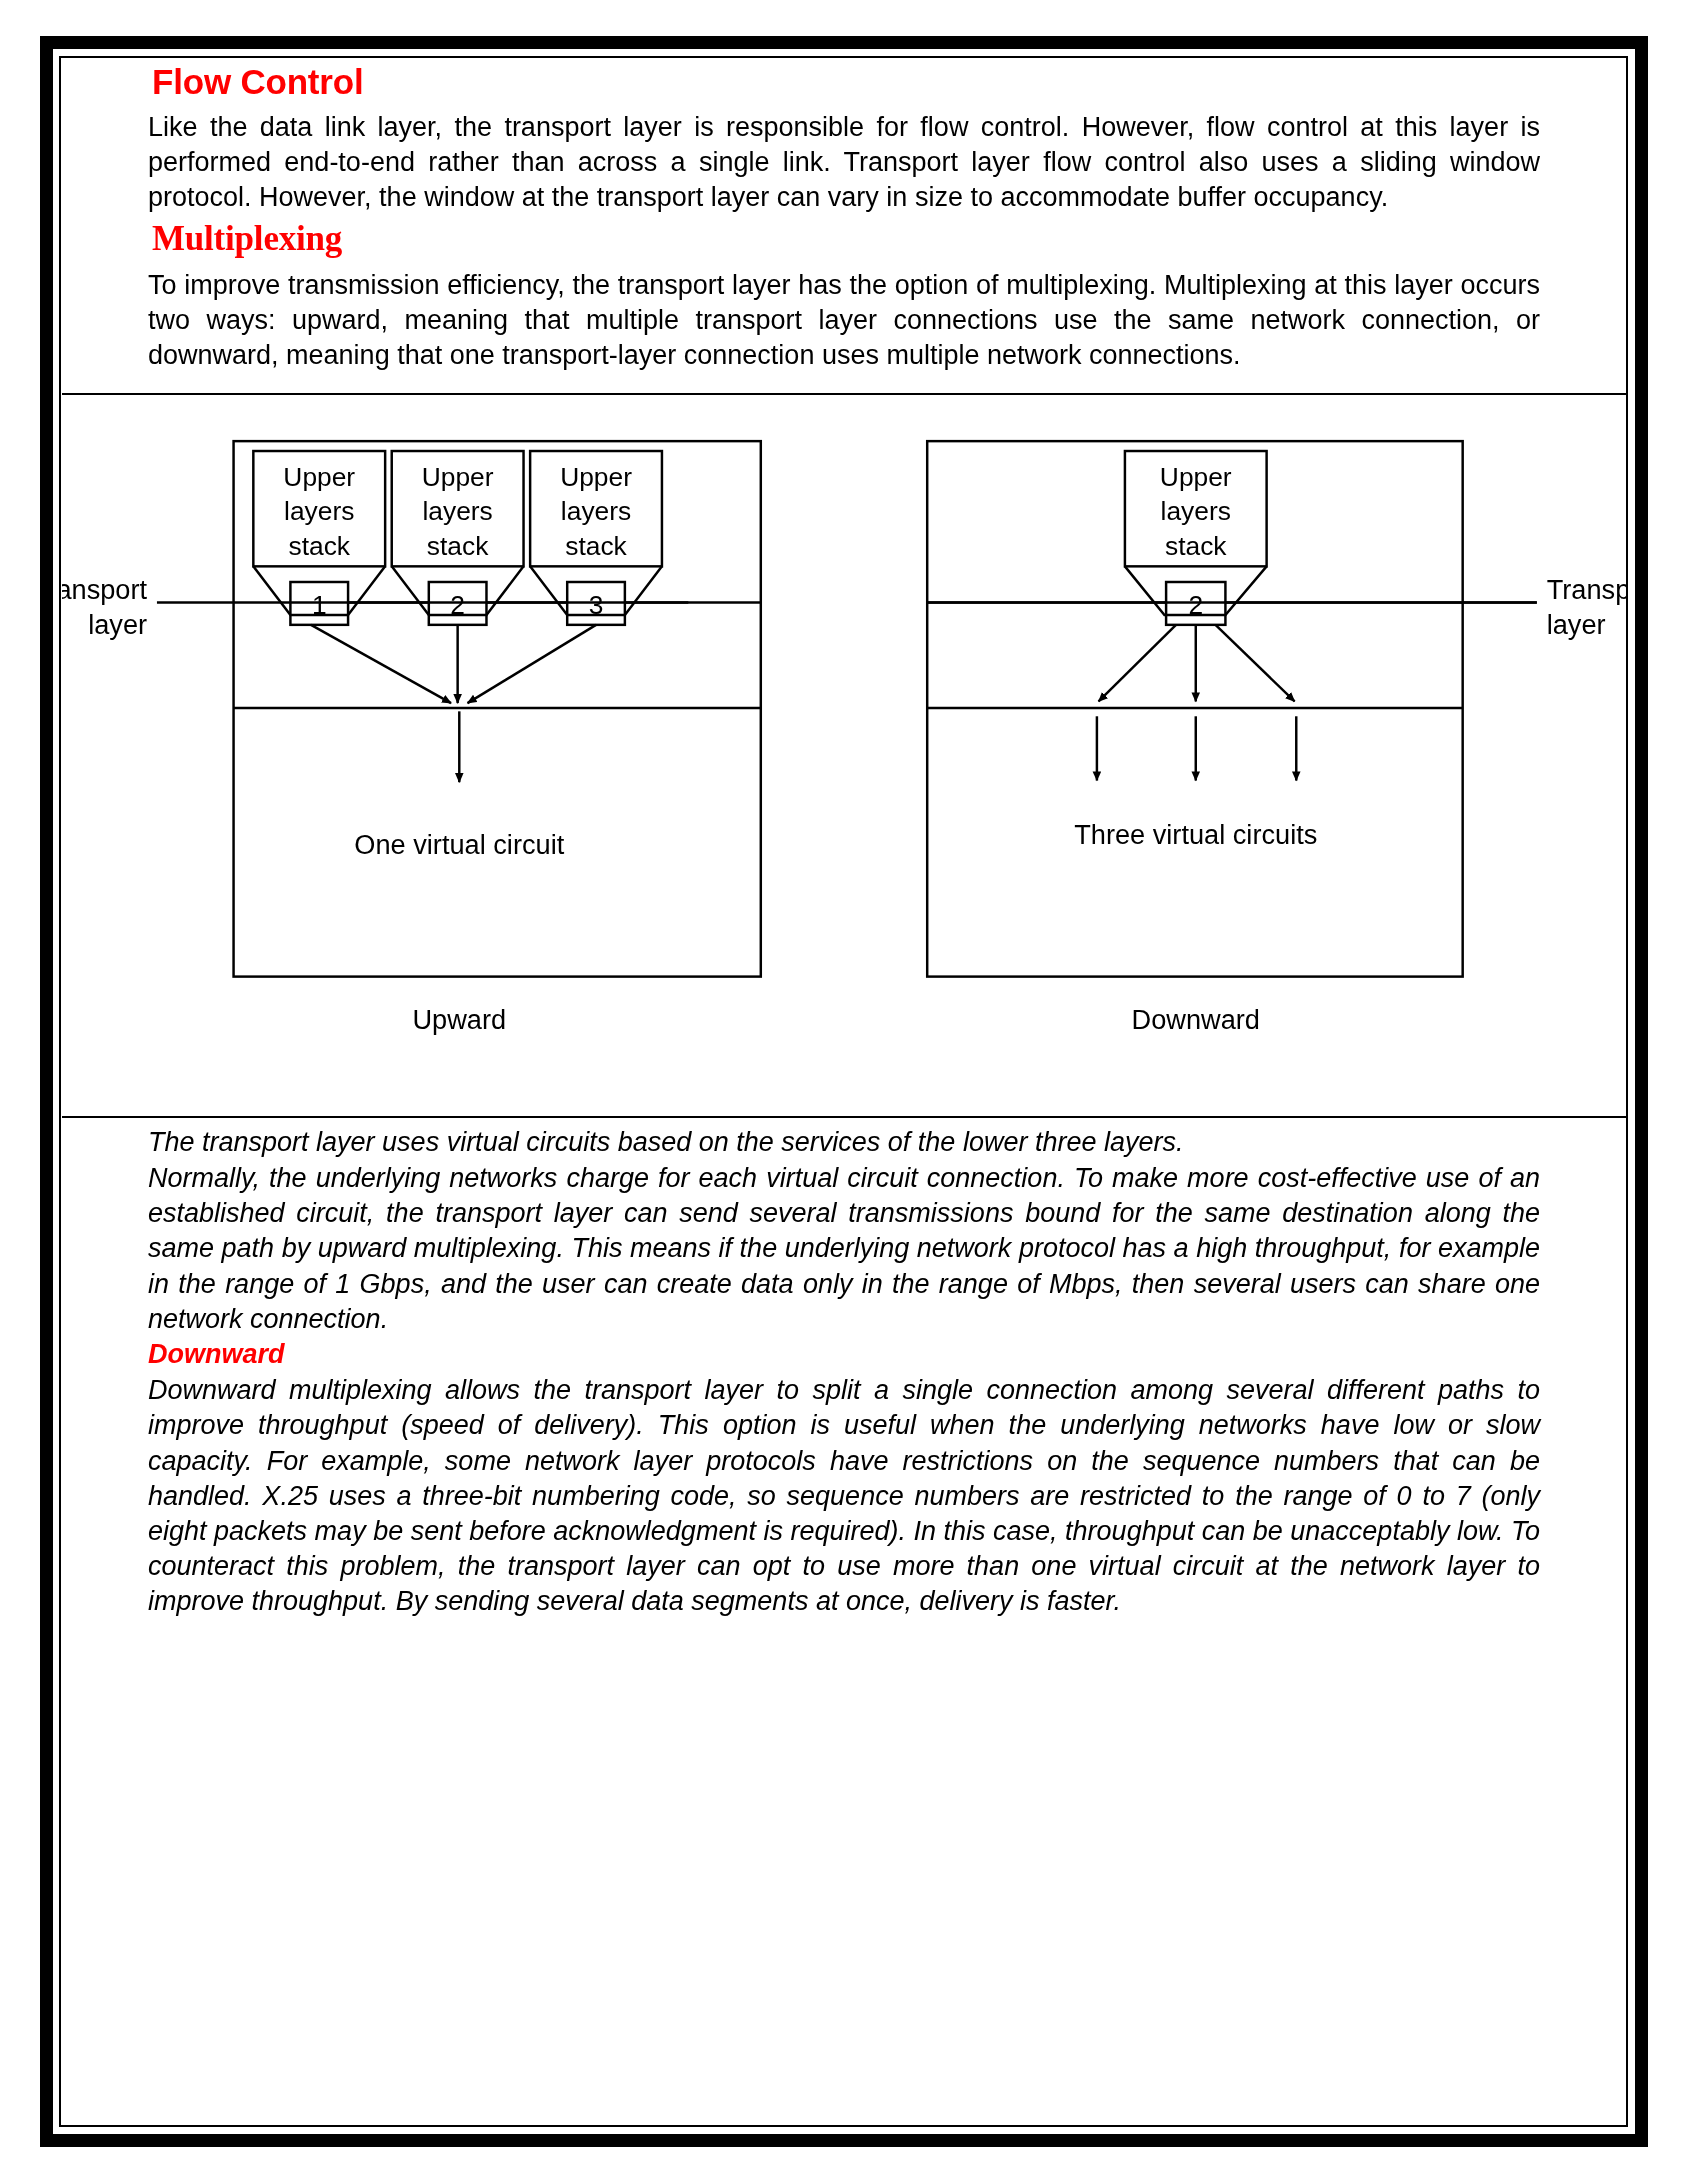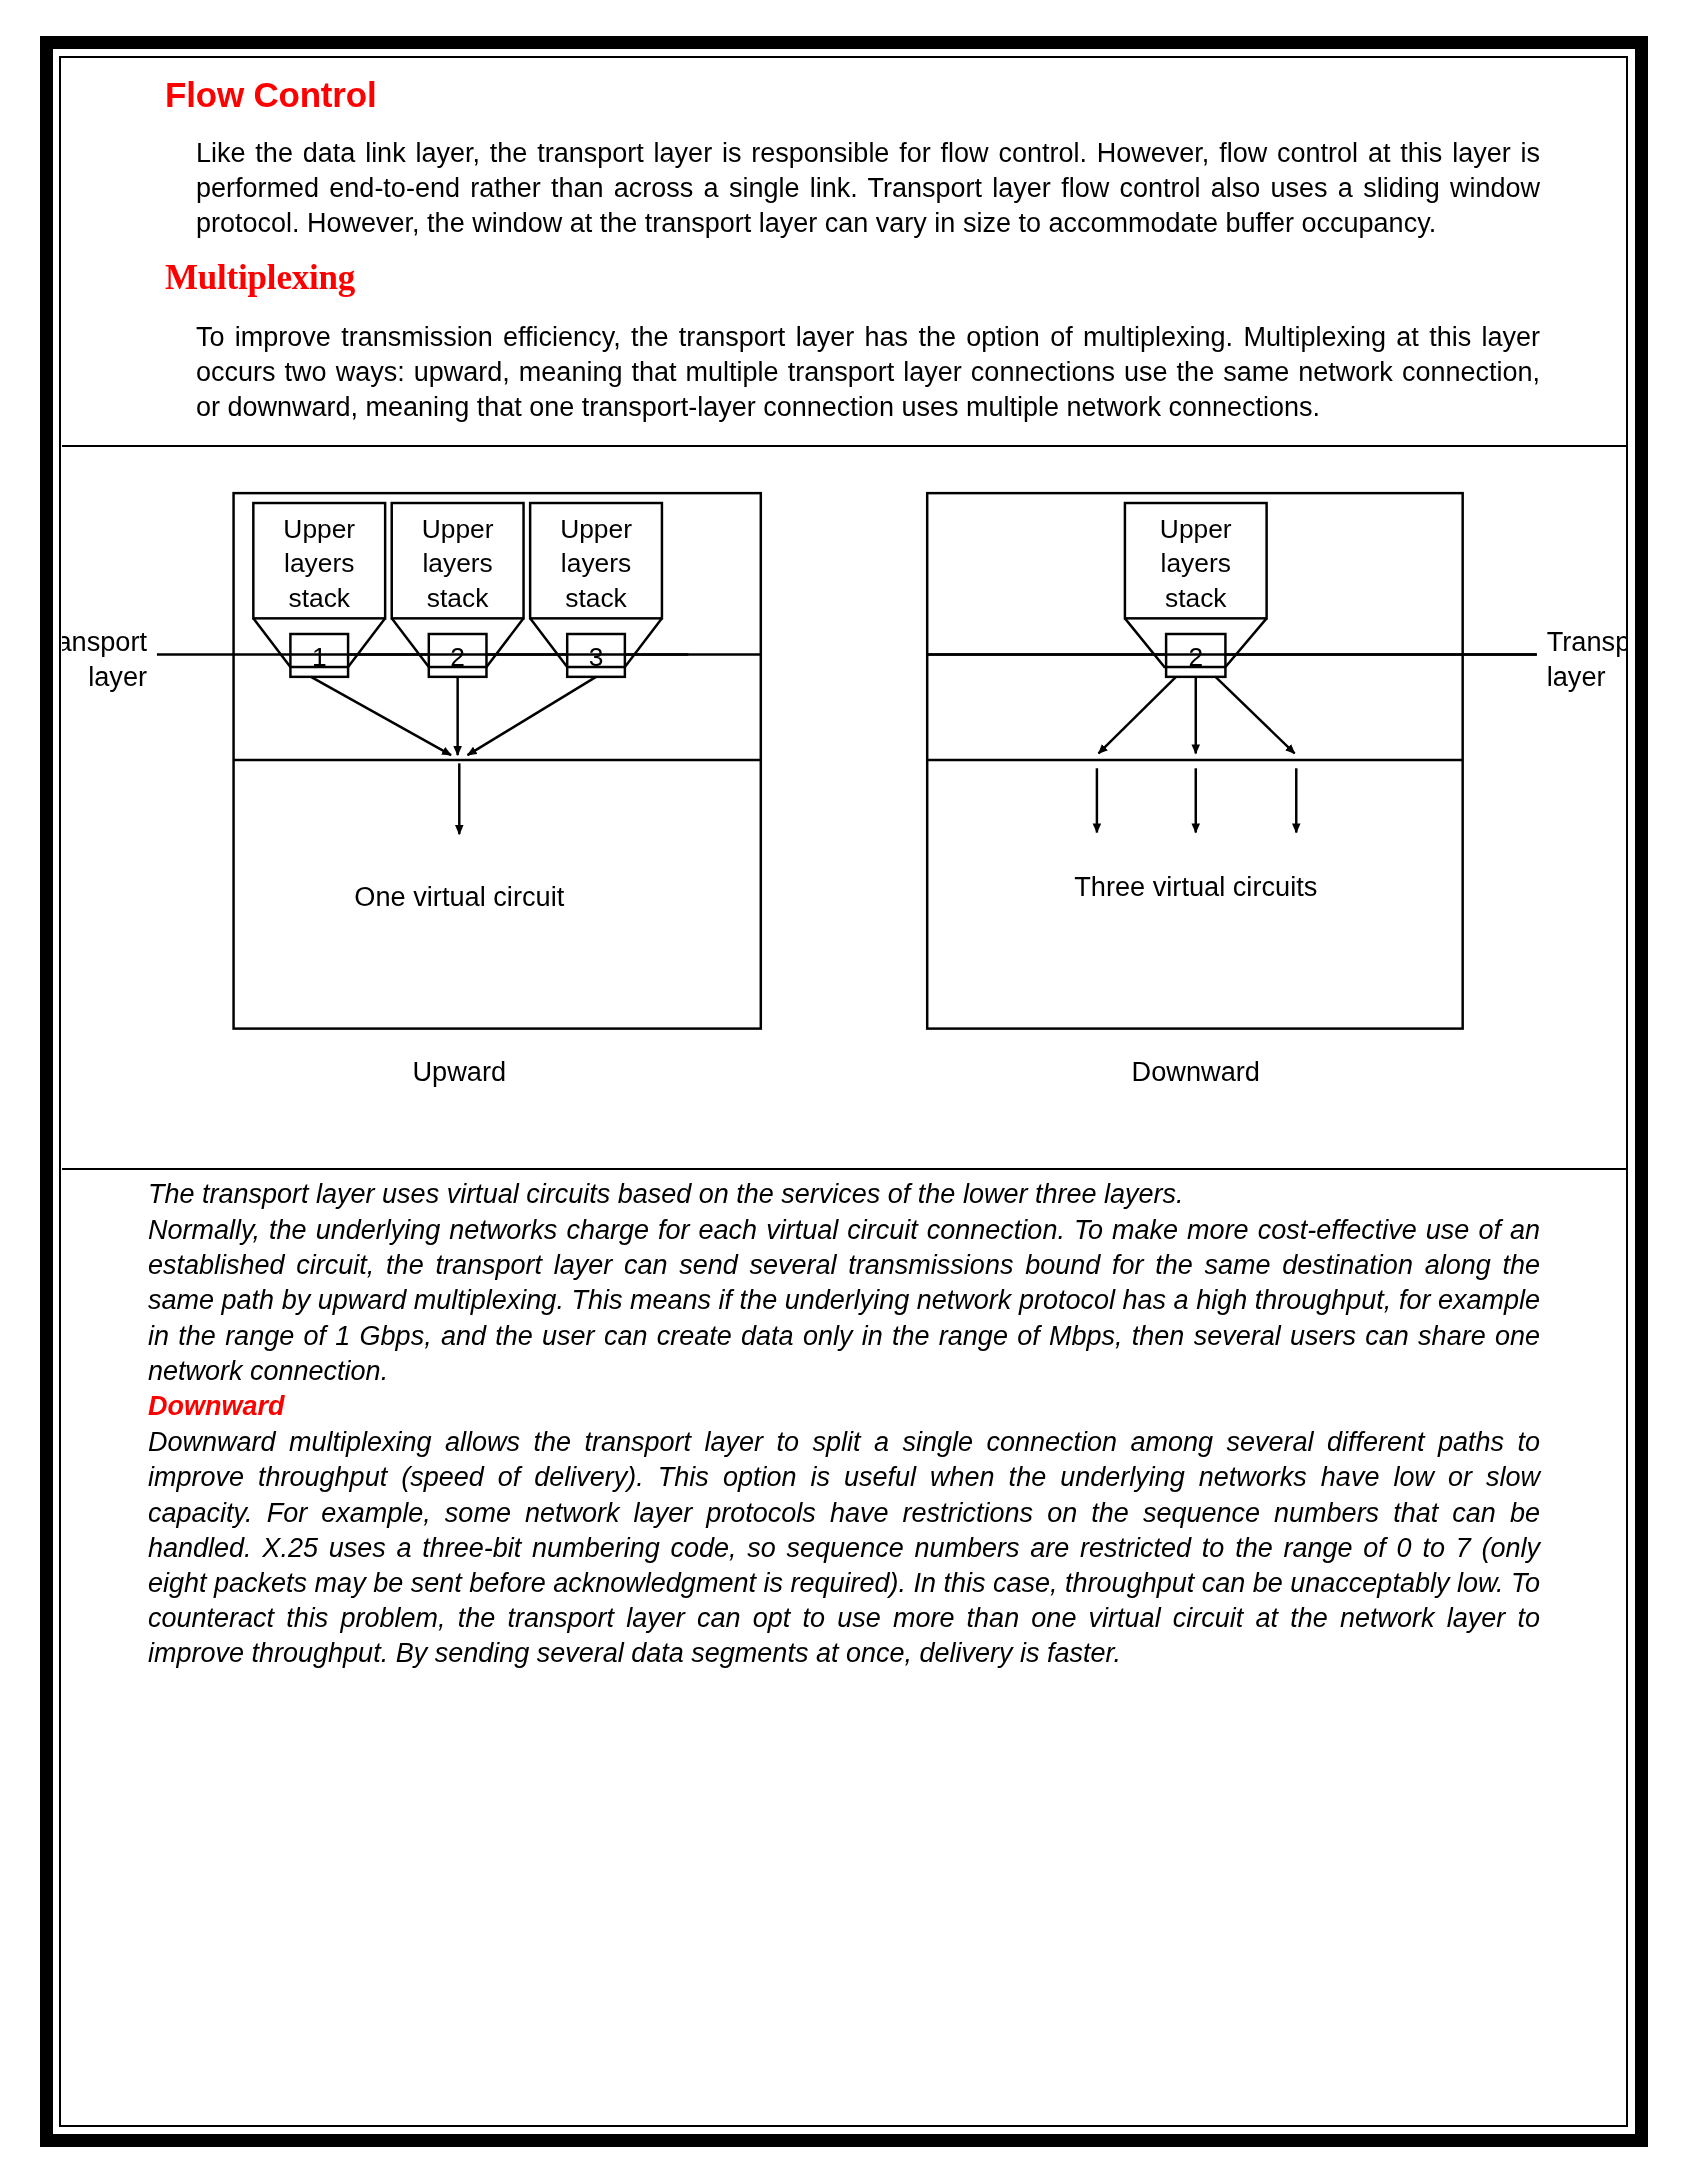--- a/index.html
+++ b/index.html
@@ -49,42 +49,42 @@
     width: 1564px;
     height: 2066px;
     box-sizing: border-box;
   }
 
   .text-col {
     padding: 0 86px 0 86px;
   }
 
   h1.section-head {
-    margin: 17px;
+    margin: 4px;
     padding: 0;
     font-size: 35px;
     font-weight: bold;
     color: #ff0000;
     font-stretch: condensed;
     letter-spacing: -0.2px;
     line-height: 1.12;
   }
   .head-flow { padding-top: 48px; }
   .head-mux  { padding-top: 11.5px; font-family: Liberation Serif, serif; }
 
   p.body {
     margin: 0;
     padding: 1.6px 0 0 0;
     font-size: 27px;
     line-height: 1.30;
     text-align: justify;
     text-justify: inter-word;
     color: #000000;
   }
-  p.body.first-para { padding-top: 5px; margin-left: 48px; }
+  p.body.first-para { padding-top: 5px; }
 
   .sub-head-red {
     font-size: 27px;
     font-weight: bold;
     color: #ff0000;
     line-height: 1.30;
     margin: 0;
     padding: 0;
   }
 

